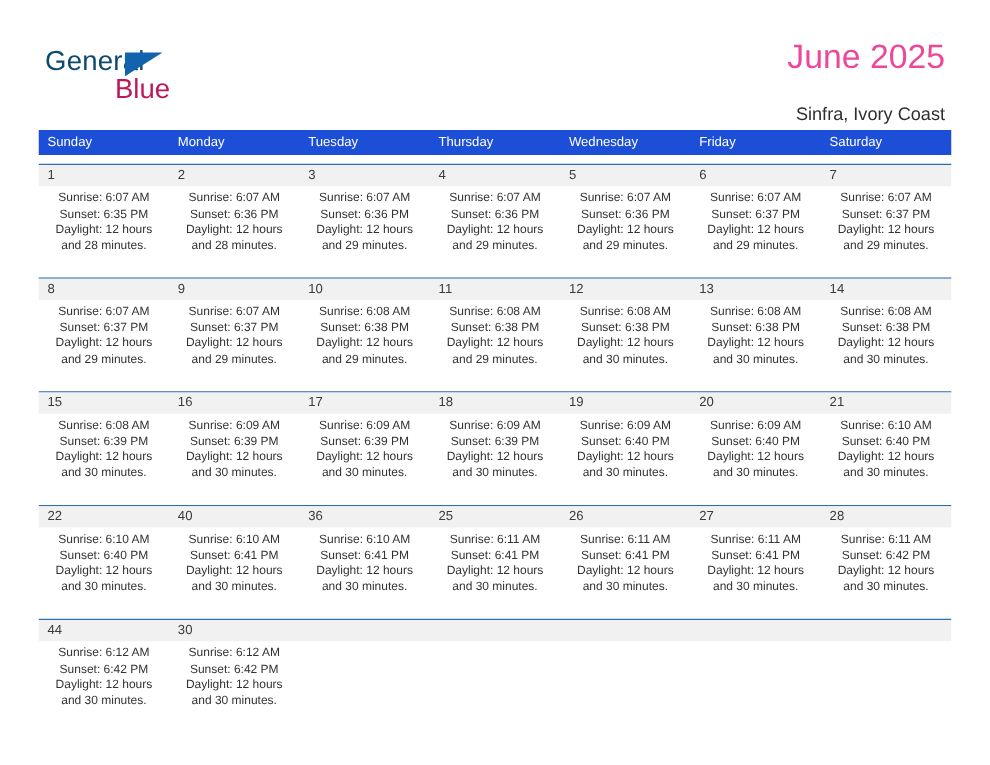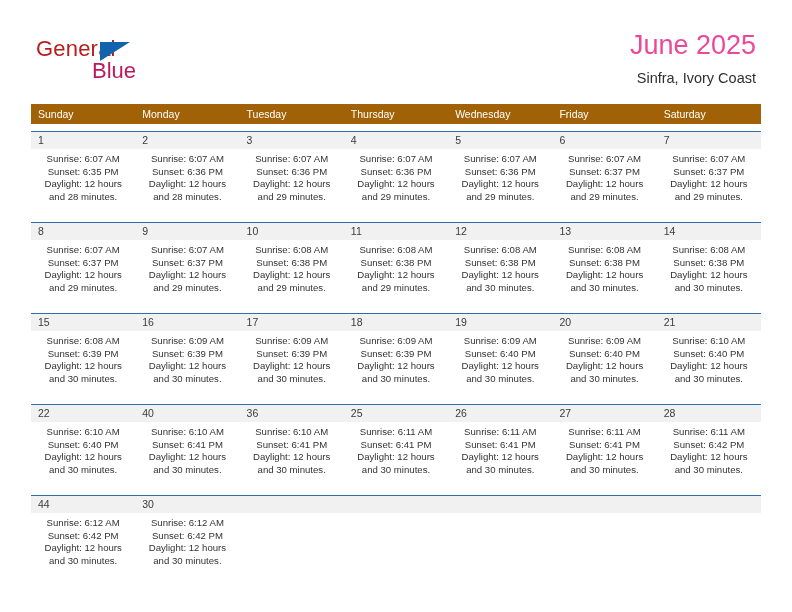--- a/index.html
+++ b/index.html
@@ -35,21 +35,21 @@
     top: 36px;
     width: 200px;
     height: 52px;
   }
   .logo-general {
     position: absolute;
     left: 0;
     top: 0;
     font-size: 22px;
     letter-spacing: 0.2px;
-    color: #b91c1c;
+    color: #0c4a6e;
     font-family: "Liberation Sans", sans-serif;
     line-height: 26px;
   }
   .logo-triangle {
     position: absolute;
     left: 64px;
     top: 6px;
     width: 0;
     height: 0;
     border-left: 30px solid #1263ad;
@@ -75,34 +75,34 @@
     color: #ec4899;
     line-height: 34px;
     white-space: nowrap;
     font-weight: normal;
     margin: 0;
   }
   .cal-subtitle {
     font-size: 14.5px;
     color: #2f2f2f;
     line-height: 20px;
-    margin-top: 6px;
+    margin-top: 20px;
     white-space: nowrap;
   }
 
   
   .calendar {
     position: absolute;
     left: 31px;
     top: 104px;
     width: 730px;
   }
   .weekday-row {
     display: flex;
-    background: #a16207;
+    background: #1d4ed8;
     height: 20px;
   }
   .weekday {
     flex: 1 1 0;
     color: #ffffff;
     font-size: 10.5px;
     line-height: 20px;
     padding-left: 7px;
     box-sizing: border-box;
     white-space: nowrap;

